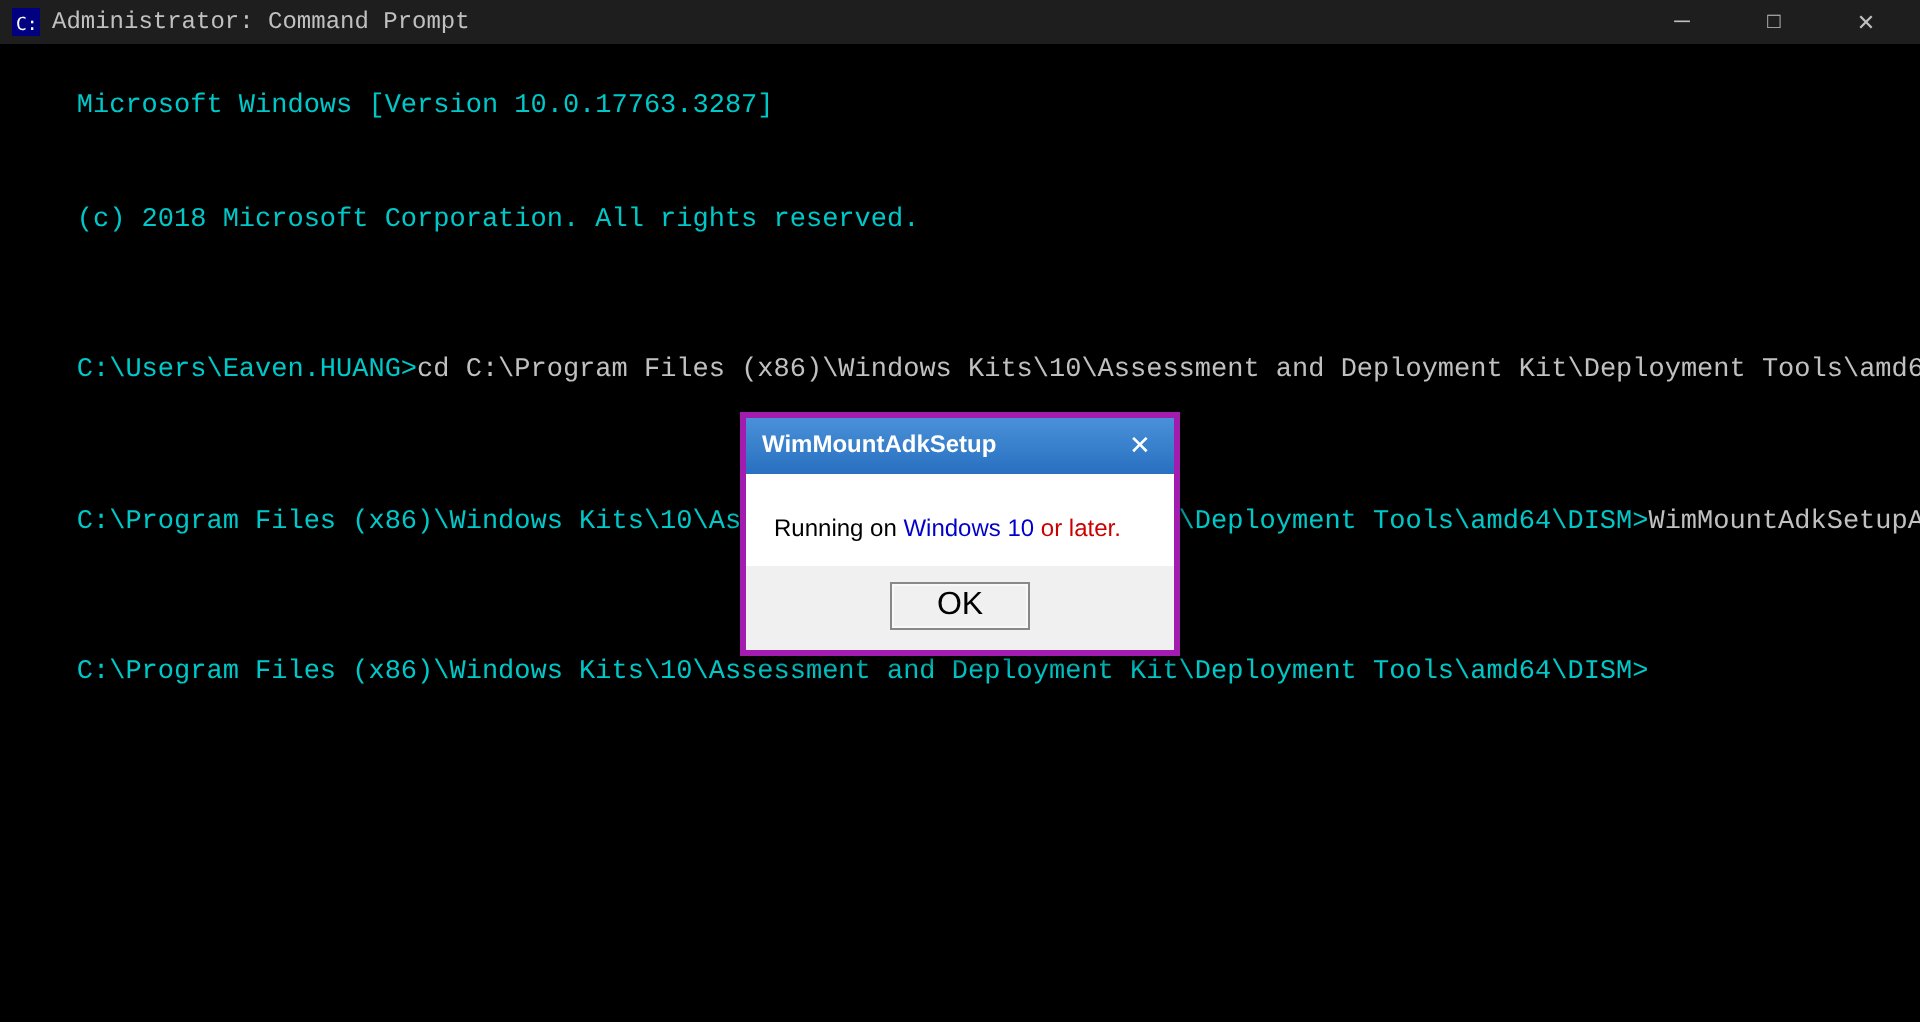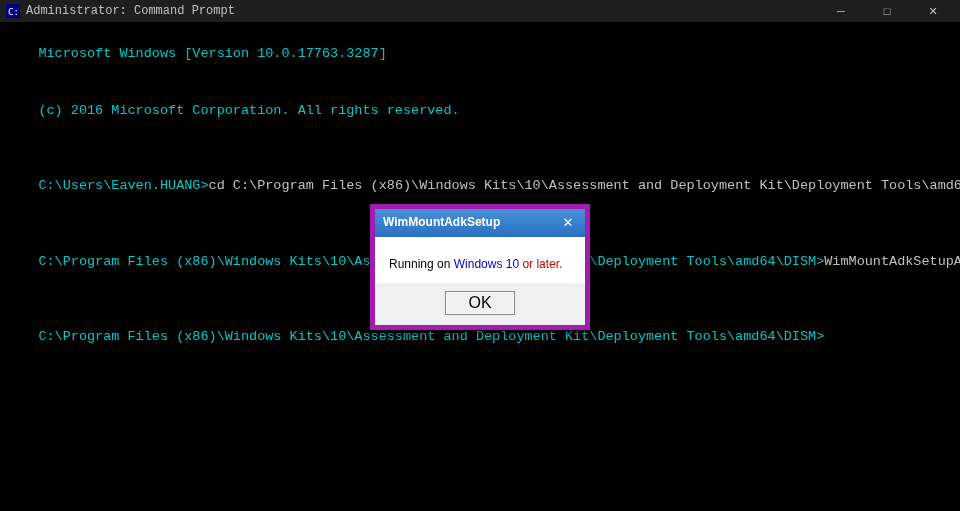--- a/index.html
+++ b/index.html
@@ -95,21 +95,21 @@
       width: 100%; height: 100%;
       display: flex;
       align-items: center;
       justify-content: center;
       pointer-events: none;
     }
 
     .dialog {
       pointer-events: all;
       background: #0ea5e9;
-      border: 5px solid #a21caf;
+      border: 3px solid #a21caf;
       box-shadow: 2px 2px 8px rgba(0,0,0,0.5);
       width: 220px;
       font-family: 'Segoe UI', Arial, sans-serif;
       font-size: 12px;
     }
 
     .dialog-title-bar {
       background: linear-gradient(to bottom, #4a90d9 0%, #2870c0 100%);
       color: #fff;
       font-size: 12px;
@@ -191,21 +191,21 @@
     <div class="title-bar-btn">□</div>
     <div class="title-bar-btn close">✕</div>
   </div>
 </div>
 
 <div class="console">
   <span class="console-line">
     <span class="color-cyan">Microsoft Windows [Version 10.0.17763.3287]</span>
   </span>
   <span class="console-line">
-    <span class="color-cyan">(c) 2016 Microsoft Corporation. All rights reserved.</span>
+    <span class="color-cyan">(c) 2018 Microsoft Corporation. All rights reserved.</span>
   </span>
   <span class="console-line">&nbsp;</span>
   <span class="console-line">
     <span class="color-cyan">C:\Users\Eaven.HUANG&gt;</span><span class="color-white">cd C:\Program Files (x86)\Windows Kits\10\Assessment and Deployment Kit\Deployment Tools\amd64\DISM</span>
   </span>
   <span class="console-line">&nbsp;</span>
   <span class="console-line">
     <span class="color-cyan">C:\Program Files (x86)\Windows Kits\10\Assessment and Deployment Kit\Deployment Tools\amd64\DISM&gt;</span><span class="color-white">WimMountAdkSetupAmd64.exe /install</span>
   </span>
   <span class="console-line">&nbsp;</span>

